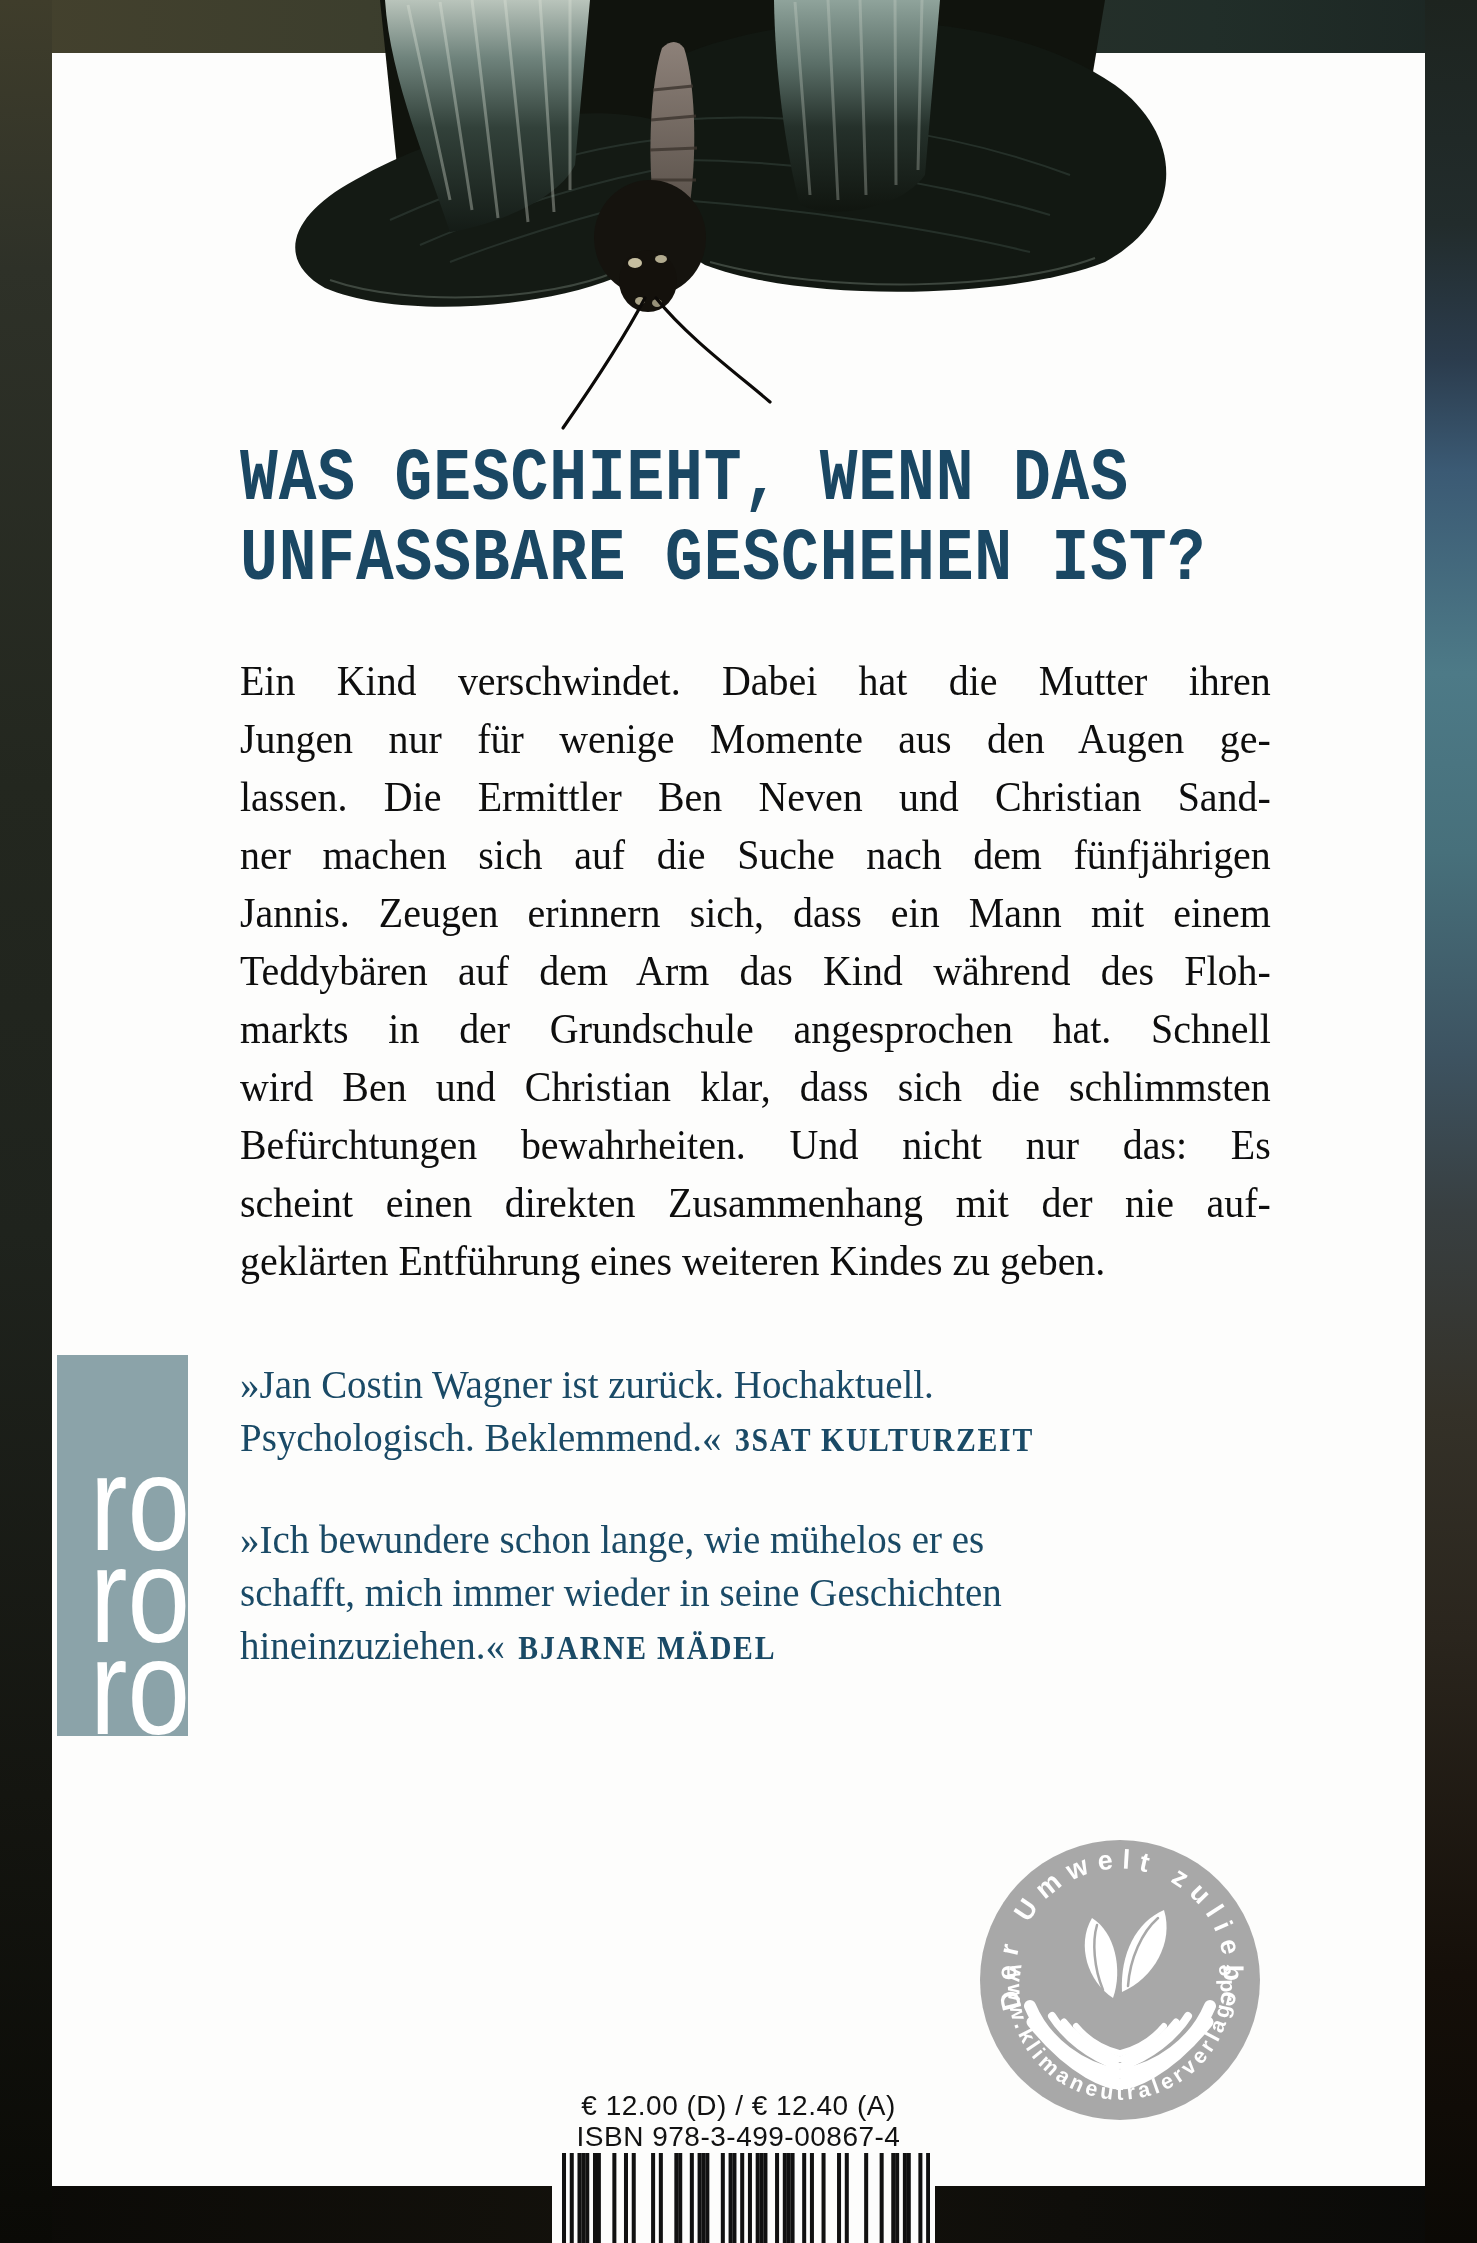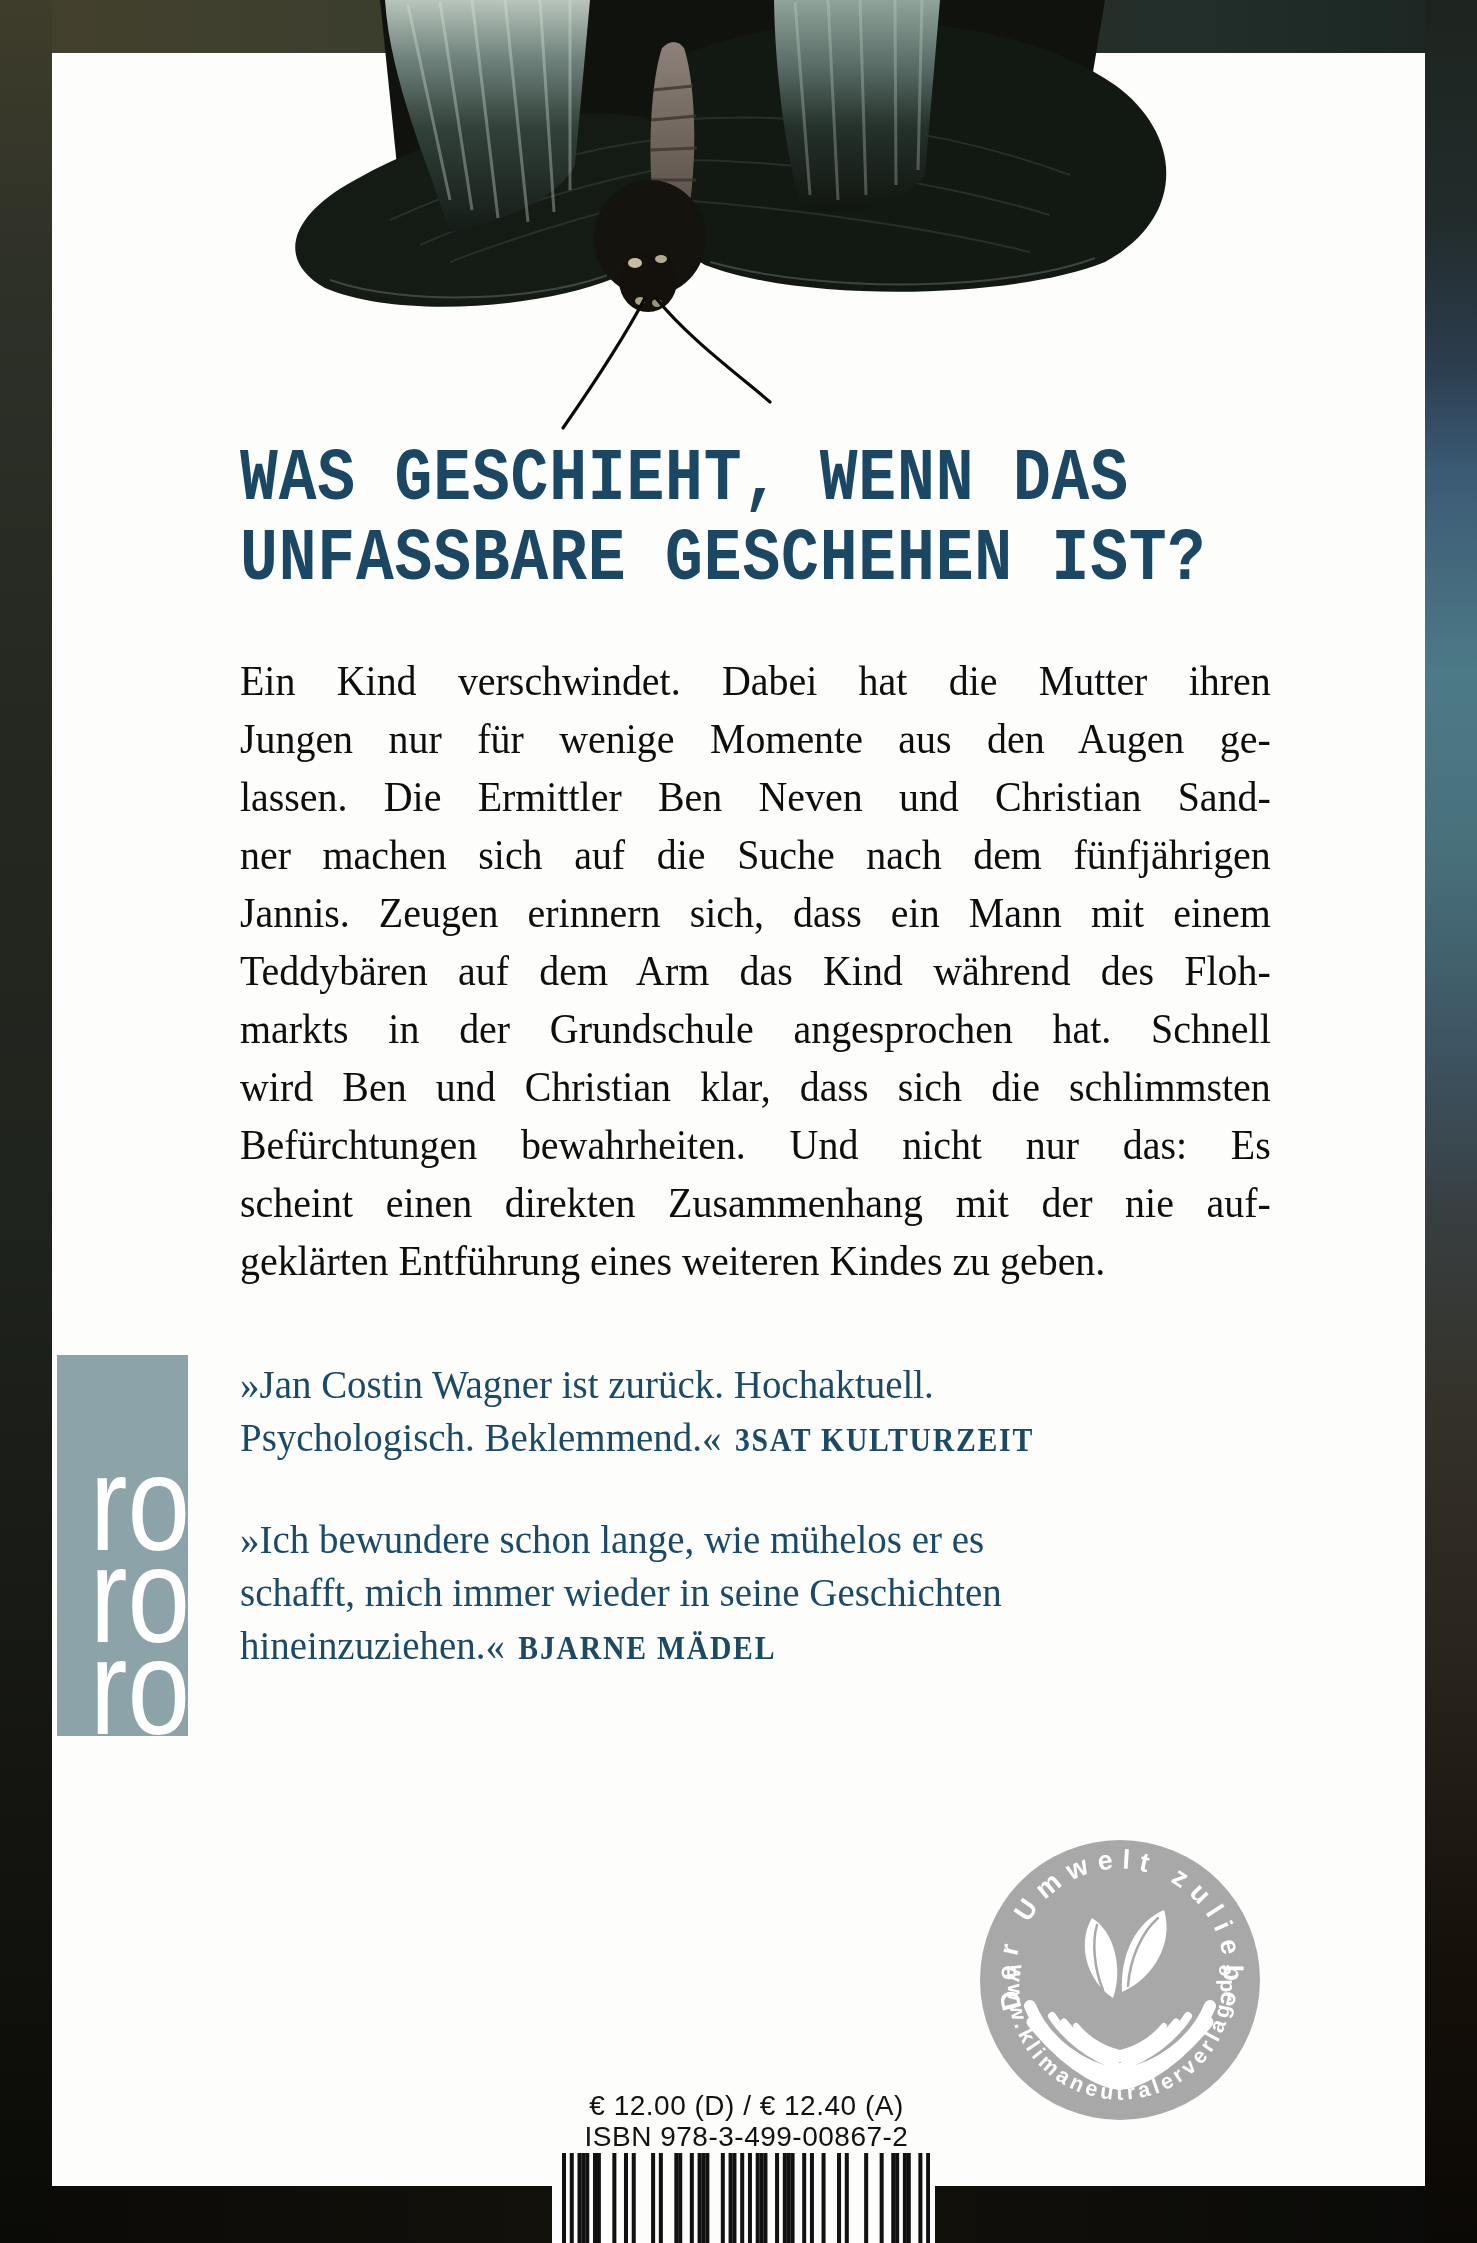--- a/index.html
+++ b/index.html
@@ -39,21 +39,21 @@
   .quote1{top:1358px;}
   .quote2{top:1513px;}
   .attribution{font-weight:bold;font-size:34px;letter-spacing:2px;margin-left:14px;
     display:inline-block;transform:scaleX(0.92);transform-origin:0 0;}
   
   .logo{position:absolute;left:57px;top:1355px;z-index:4;}
   
   .badge{position:absolute;left:970px;top:1830px;z-index:4;}
   
   .price-line,.isbn-line{position:absolute;left:52px;width:1373px;text-align:center;z-index:4;
-    font-family:"Liberation Sans", sans-serif;font-size:28px;color:#121212;letter-spacing:0.5px;padding-left:8px;}
+    font-family:"Liberation Sans", sans-serif;font-size:28px;color:#121212;letter-spacing:0.5px;}
   .price-line{top:2090px;}
   .isbn-line{top:2121px;}
   
   .barcode{position:absolute;left:562px;top:2153px;z-index:4;}
 </style>
 </head>
 <body>
 
 <div class="bg-top"></div>
 <div class="bg-bottom"></div>
@@ -179,21 +179,21 @@
     <path d="M62,192 C105,245 140,254 150,254 C160,254 195,245 238,192" stroke-width="11"></path>
 
     <path d="M143,168 C118,152 106,115 122,88 C145,102 153,140 143,168 Z" fill="#ffffff" stroke="none"></path>
     <path d="M152,162 C150,124 166,92 194,80 C204,112 184,148 152,162 Z" fill="#ffffff" stroke="none"></path>
     <path d="M133,160 C124,138 122,112 127,95" stroke="#a8a8a8" stroke-width="2.5"></path>
     <path d="M158,156 C160,128 172,102 188,88" stroke="#a8a8a8" stroke-width="2.5"></path>
   </g>
 </svg>
 
 <div class="price-line">€ 12.00 (D) / € 12.40 (A)</div>
-<div class="isbn-line">ISBN 978-3-499-00867-2</div>
+<div class="isbn-line">ISBN 978-3-499-00867-4</div>
 
 <svg class="barcode" width="368" height="90" viewBox="0 0 368 90">
     <rect x="0.00" y="0" width="4.02" height="90" fill="#111"></rect>
     <rect x="7.75" y="0" width="4.02" height="90" fill="#111"></rect>
     <rect x="15.49" y="0" width="4.02" height="90" fill="#111"></rect>
     <rect x="19.37" y="0" width="4.02" height="90" fill="#111"></rect>
     <rect x="23.24" y="0" width="4.02" height="90" fill="#111"></rect>
     <rect x="30.99" y="0" width="4.02" height="90" fill="#111"></rect>
     <rect x="34.86" y="0" width="4.02" height="90" fill="#111"></rect>
     <rect x="50.36" y="0" width="4.02" height="90" fill="#111"></rect>

